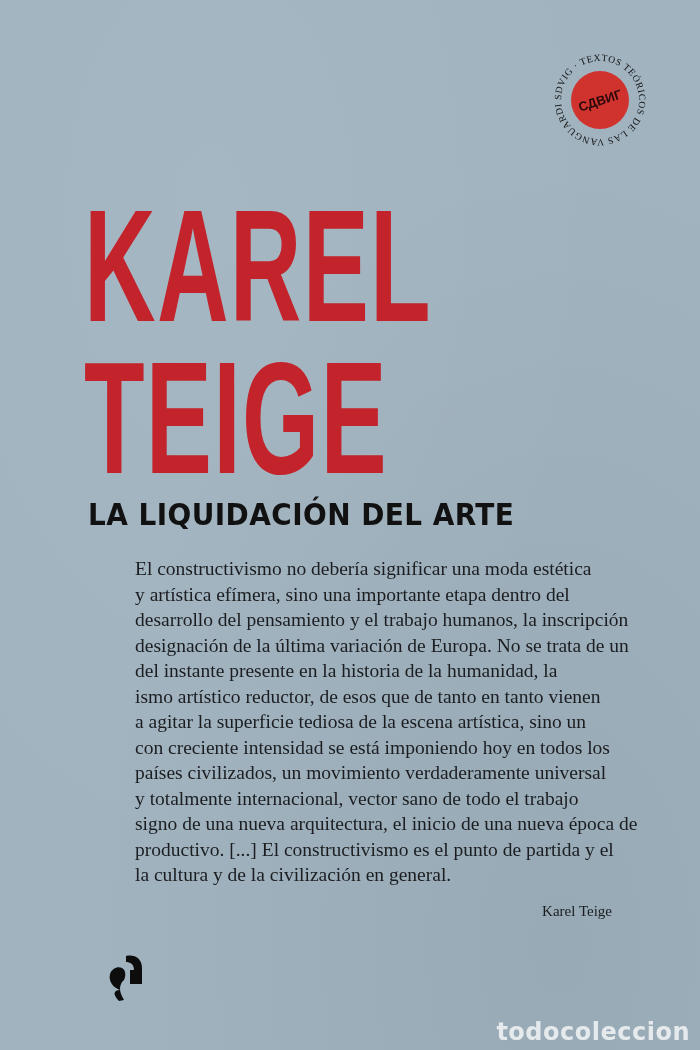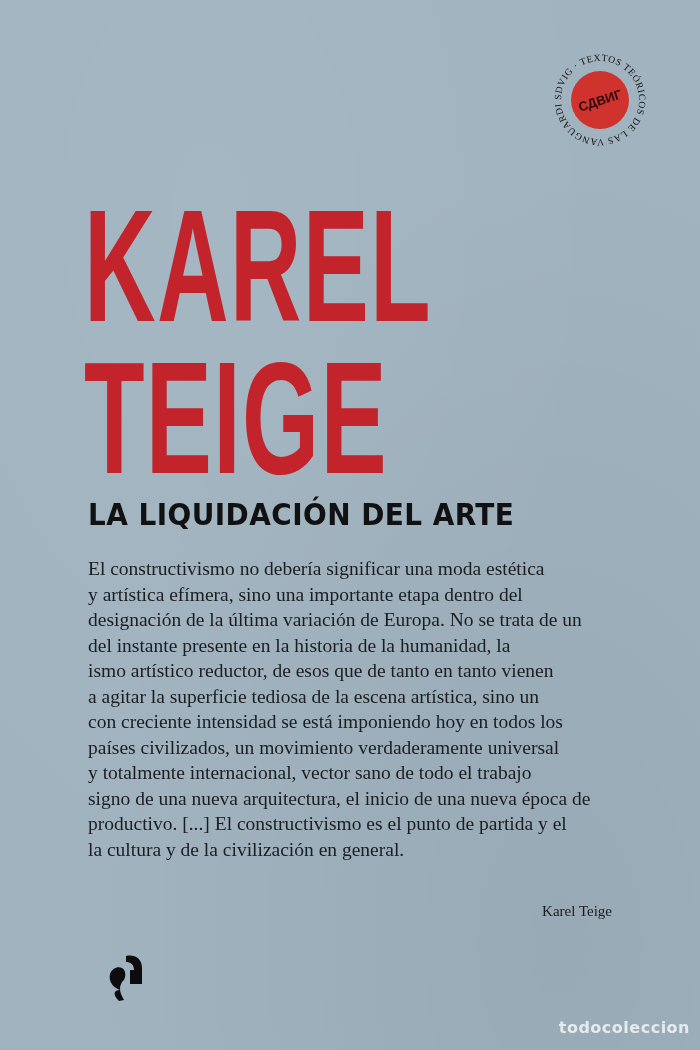--- a/index.html
+++ b/index.html
@@ -45,34 +45,34 @@
     transform: scaleX(0.9);
     white-space: nowrap;
   }
   .body-text {
     position: absolute; left: 88px; top: 556px; width: 560px;
     font-family: "Liberation Serif", serif;
     font-size: 19.5px;
     line-height: 25.5px;
     color: #1b1d20;
   }
-  .body-text .ln { display: block; white-space: nowrap; }
+  .body-text .ln { display: block; white-space: nowrap; margin-left: 47px; }
   .signature {
     position: absolute; right: 88px; top: 903px;
     font-family: "Liberation Serif", serif;
     font-size: 15px; color: #1b1d20;
   }
   .logo {
     position: absolute; left: 104px; top: 948px; width: 44px; height: 54px;
   }
   .logo svg { width: 44px; height: 54px; display: block; }
   .watermark {
     position: absolute; right: 10px; top: 1018px;
     font-family: "DejaVu Sans", sans-serif; font-weight: bold;
-    font-size: 16px; color: rgba(255,255,255,0.75);
+    font-size: 24px; color: rgba(255,255,255,0.75);
     letter-spacing: 0.5px;
   }
 </style>
 </head>
 <body>
 
 <div class="cover">
 
   <div class="seal">
     <svg viewBox="0 0 96 96">
@@ -88,20 +88,21 @@
   </div>
 
   <div class="author line1">KAREL</div>
   <div class="author line2">TEIGE</div>
 
   <div class="subtitle">LA LIQUIDACIÓN DEL ARTE</div>
 
   <div class="body-text">
     <span class="ln">El constructivismo no debería significar una moda estética</span>
     <span class="ln">y artística efímera, sino una importante etapa dentro del</span>
+    <span class="ln">desarrollo del pensamiento y el trabajo humanos, la inscripción</span>
     <span class="ln">designación de la última variación de Europa. No se trata de un</span>
     <span class="ln">del instante presente en la historia de la humanidad, la</span>
     <span class="ln">ismo artístico reductor, de esos que de tanto en tanto vienen</span>
     <span class="ln">a agitar la superficie tediosa de la escena artística, sino un</span>
     <span class="ln">con creciente intensidad se está imponiendo hoy en todos los</span>
     <span class="ln">países civilizados, un movimiento verdaderamente universal</span>
     <span class="ln">y totalmente internacional, vector sano de todo el trabajo</span>
     <span class="ln">signo de una nueva arquitectura, el inicio de una nueva época de</span>
     <span class="ln">productivo. [...] El constructivismo es el punto de partida y el</span>
     <span class="ln">la cultura y de la civilización en general.</span>

